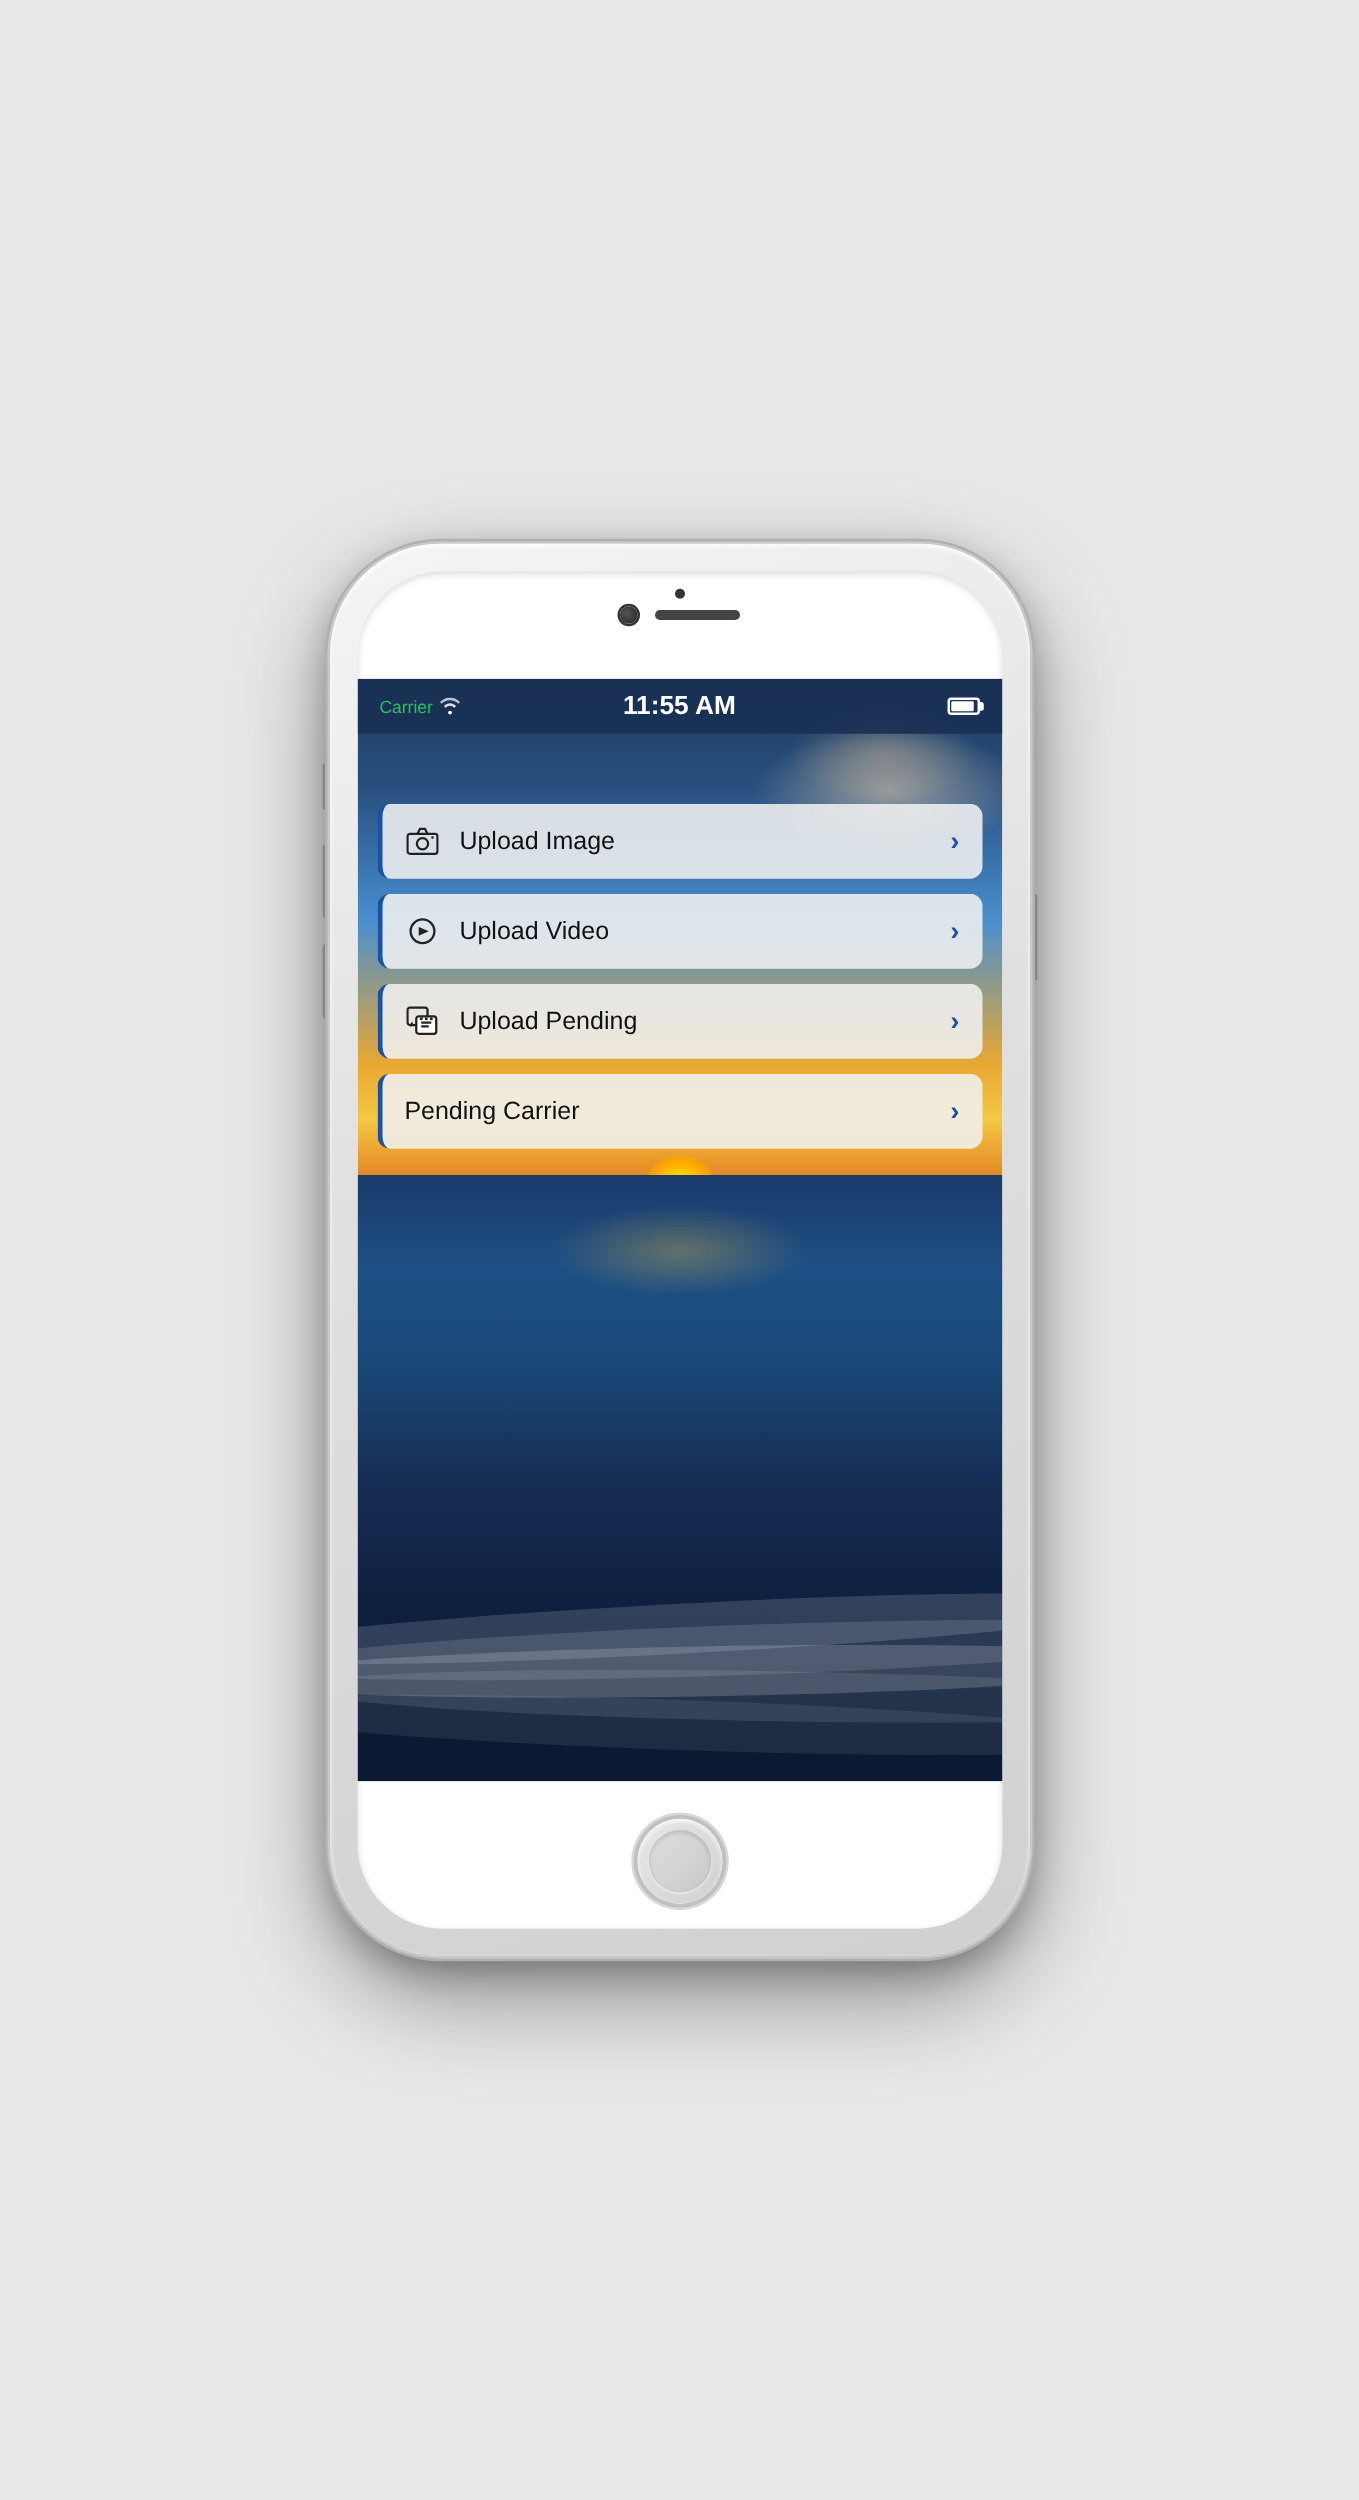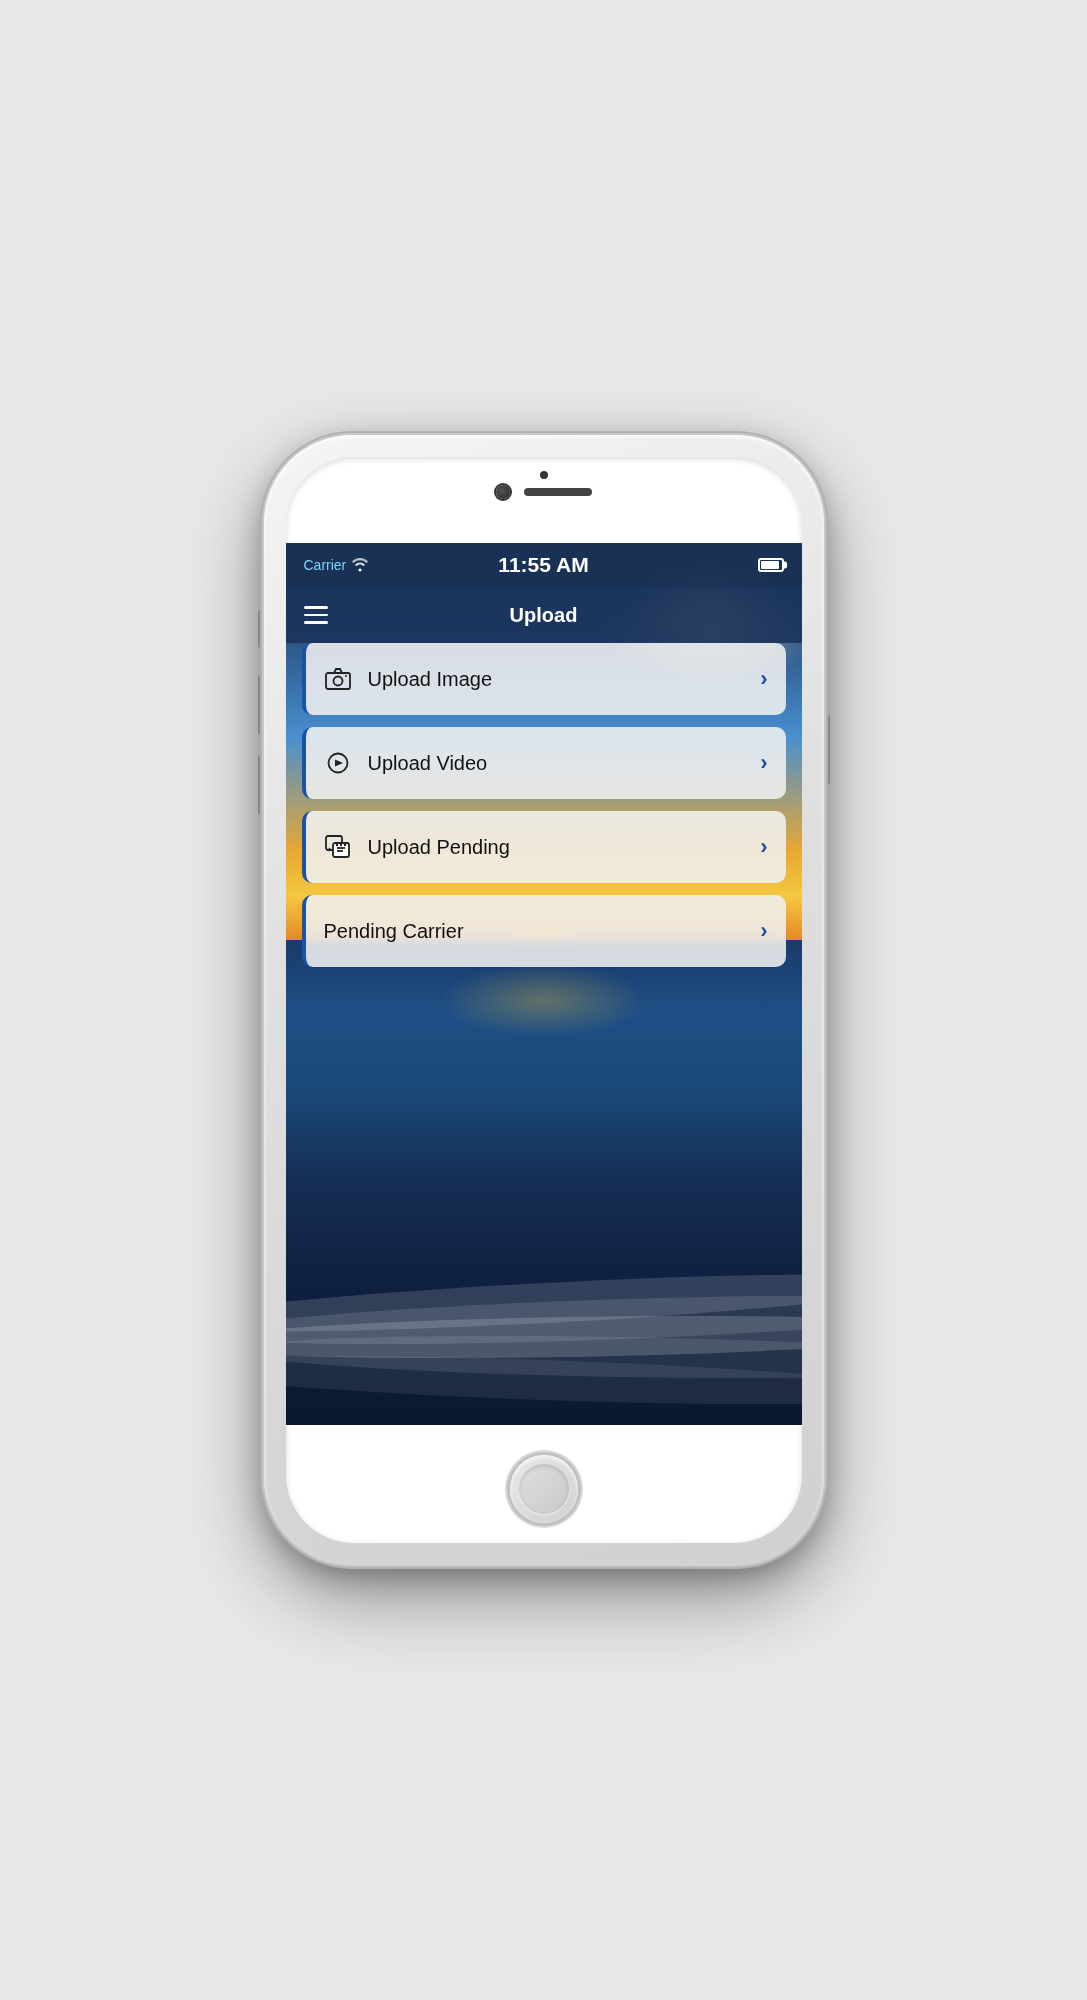--- a/index.html
+++ b/index.html
@@ -261,21 +261,21 @@
       display: flex;
       align-items: center;
       justify-content: space-between;
       padding: 0 18px;
       z-index: 20;
     }
     .status-left {
       display: flex;
       align-items: center;
       gap: 6px;
-      color: #7dd3fc;
+      color: #22c55e;
       font-size: 14px;
       font-weight: 500;
     }
     .wifi-icon {
       display: inline-flex;
       align-items: center;
       justify-content: center;
       width: 16px;
       height: 14px;
     }
@@ -364,21 +364,21 @@
       z-index: 15;
       display: flex;
       flex-direction: column;
       gap: 12px;
     }
 
     .menu-item {
       background: rgba(240,240,240,0.88);
       border-radius: 10px;
       border-left: 4px solid #1a52a8;
-      height: 72px;
+      height: 60px;
       display: flex;
       align-items: center;
       padding: 0 18px;
       justify-content: space-between;
       cursor: pointer;
       backdrop-filter: blur(4px);
     }
 
     .menu-item-left {
       display: flex;
@@ -485,28 +485,20 @@
           </span>
         </div>
         <span class="status-time">11:55 AM</span>
         <div class="status-right">
           <div class="battery-icon">
             <div class="battery-fill"></div>
           </div>
         </div>
       </div>
 
-      <div class="nav-bar">
-        <div class="hamburger-btn">
-          <div class="hamburger-line"></div>
-          <div class="hamburger-line"></div>
-          <div class="hamburger-line"></div>
-        </div>
-        <span class="nav-title">Upload</span>
-      </div>
 
       <div class="menu-list">
 
         <div class="menu-item">
           <div class="menu-item-left">
             <span class="menu-icon">
               <svg viewBox="0 0 26 22" fill="none" stroke="#222" stroke-width="1.8">
                 <rect x="1" y="5" width="24" height="16" rx="2" ry="2"></rect>
                 <circle cx="13" cy="13" r="4.5"></circle>
                 <path d="M9 5l2-4h4l2 4"></path>

